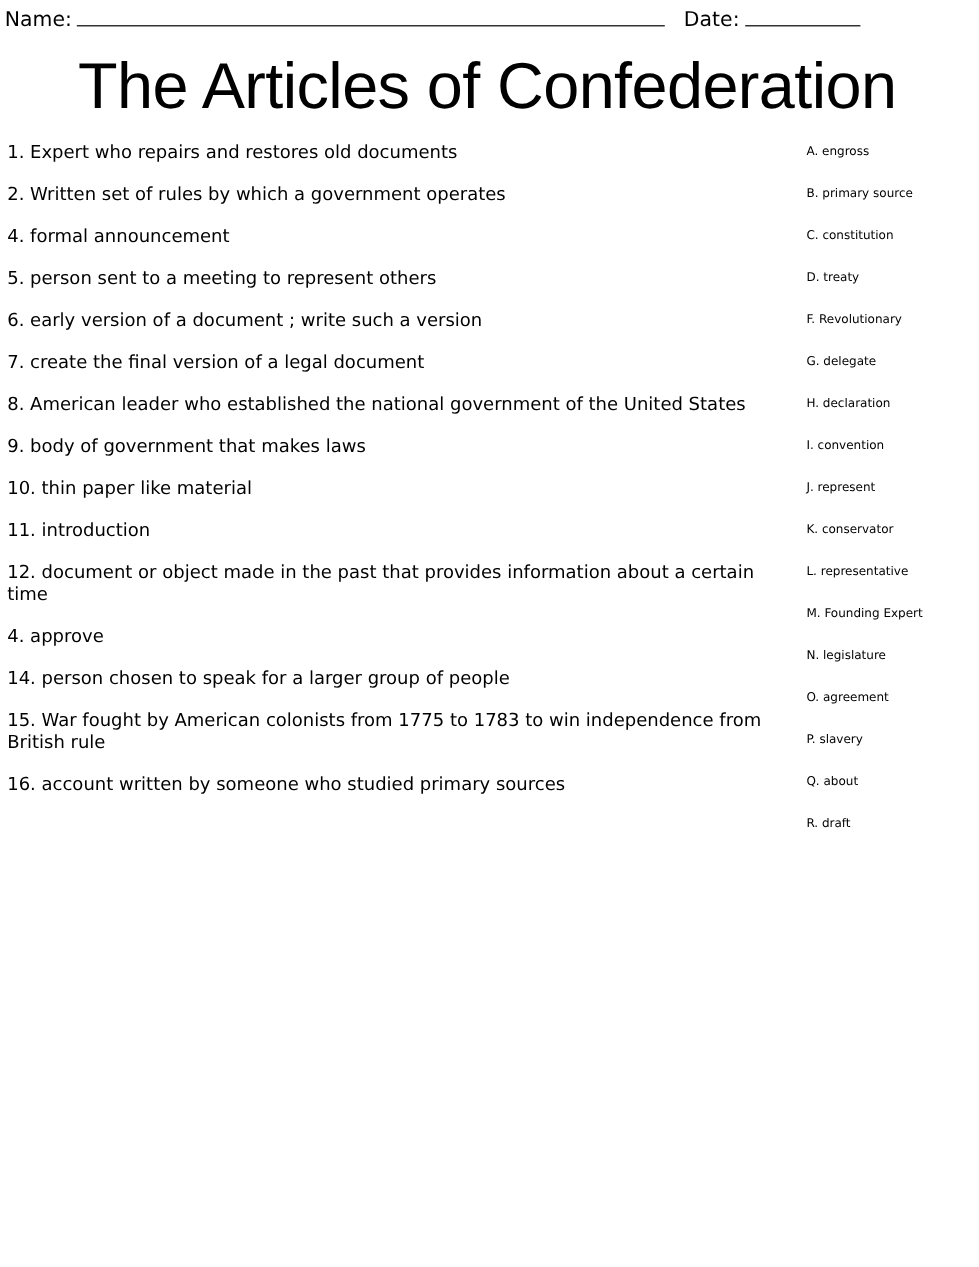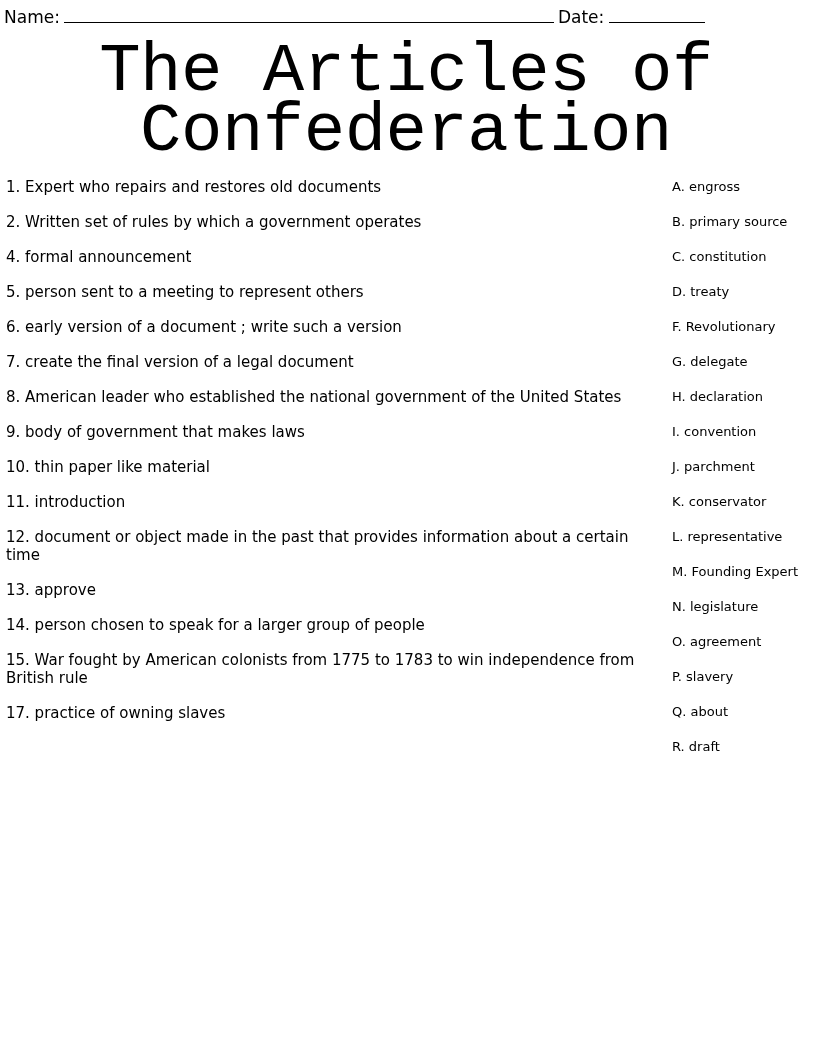--- a/index.html
+++ b/index.html
@@ -34,32 +34,33 @@
   }
   .header-rule-long {
     flex: 0 0 auto;
     width: 490px;
     border-bottom: 1px solid #000;
     margin: 0 4px 3px 4px;
     height: 0;
   }
   .header-date-label {
     font-size: 17px;
+    margin-left: 12px;
   }
   .header-rule-short {
     flex: 0 0 auto;
     width: 96px;
     border-bottom: 1px solid #000;
     margin: 0 2px 3px 5px;
     height: 0;
   }
   h1.title {
-    font-family: Liberation Mono, monospace;
+    font-family: Liberation Sans, sans-serif;
     font-weight: normal;
-    font-size: 69px;
+    font-size: 54px;
     line-height: 60px;
     text-align: center;
     margin: 14px 0 16px 0;
     letter-spacing: -0.5px;
   }
   .content {
     display: flex;
     align-items: flex-start;
   }
   .col-questions {
@@ -70,21 +71,21 @@
     flex: 1 1 auto;
     padding-left: 12px;
   }
   .q-item {
     font-size: 15px;
     line-height: 18px;
     margin-bottom: 17px;
     padding-left: 2px;
   }
   .a-item {
-    font-size: 13px;
+    font-size: 10px;
     line-height: 18px;
     margin-bottom: 17px;
   }
   .q-item:last-child, .a-item:last-child {
     margin-bottom: 0;
   }
 </style>
 </head>
 <body>
 
@@ -106,36 +107,36 @@
       <div class="q-item">2. Written set of rules by which a government operates</div>
       <div class="q-item">4. formal announcement</div>
       <div class="q-item">5. person sent to a meeting to represent others</div>
       <div class="q-item">6. early version of a document ; write such a version</div>
       <div class="q-item">7. create the final version of a legal document</div>
       <div class="q-item">8. American leader who established the national government of the United States</div>
       <div class="q-item">9. body of government that makes laws</div>
       <div class="q-item">10. thin paper like material</div>
       <div class="q-item">11. introduction</div>
       <div class="q-item">12. document or object made in the past that provides information about a certain time</div>
-      <div class="q-item">13. approve</div>
+      <div class="q-item">4. approve</div>
       <div class="q-item">14. person chosen to speak for a larger group of people</div>
       <div class="q-item">15. War fought by American colonists from 1775 to 1783 to win independence from British rule</div>
-      <div class="q-item">17. practice of owning slaves</div>
+      <div class="q-item">16. account written by someone who studied primary sources</div>
     </div>
 
     <div class="col-answers">
       <div class="a-item">A. engross</div>
       <div class="a-item">B. primary source</div>
       <div class="a-item">C. constitution</div>
       <div class="a-item">D. treaty</div>
       <div class="a-item">F. Revolutionary</div>
       <div class="a-item">G. delegate</div>
       <div class="a-item">H. declaration</div>
       <div class="a-item">I. convention</div>
-      <div class="a-item">J. parchment</div>
+      <div class="a-item">J. represent</div>
       <div class="a-item">K. conservator</div>
       <div class="a-item">L. representative</div>
       <div class="a-item">M. Founding Expert</div>
       <div class="a-item">N. legislature</div>
       <div class="a-item">O. agreement</div>
       <div class="a-item">P. slavery</div>
       <div class="a-item">Q. about</div>
       <div class="a-item">R. draft</div>
     </div>
 

